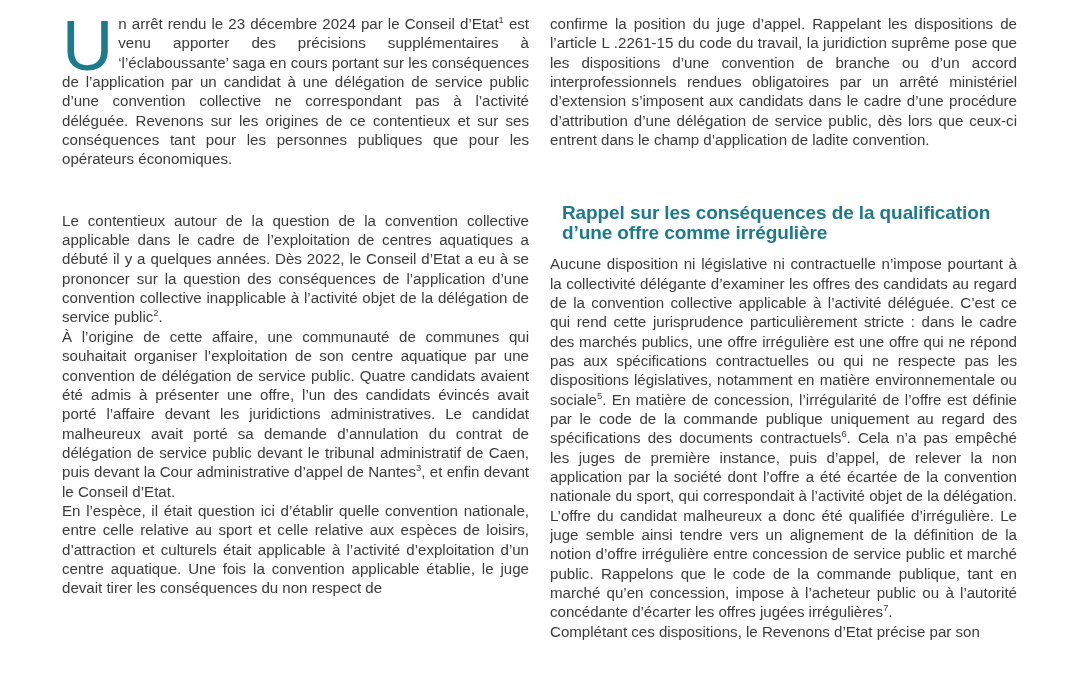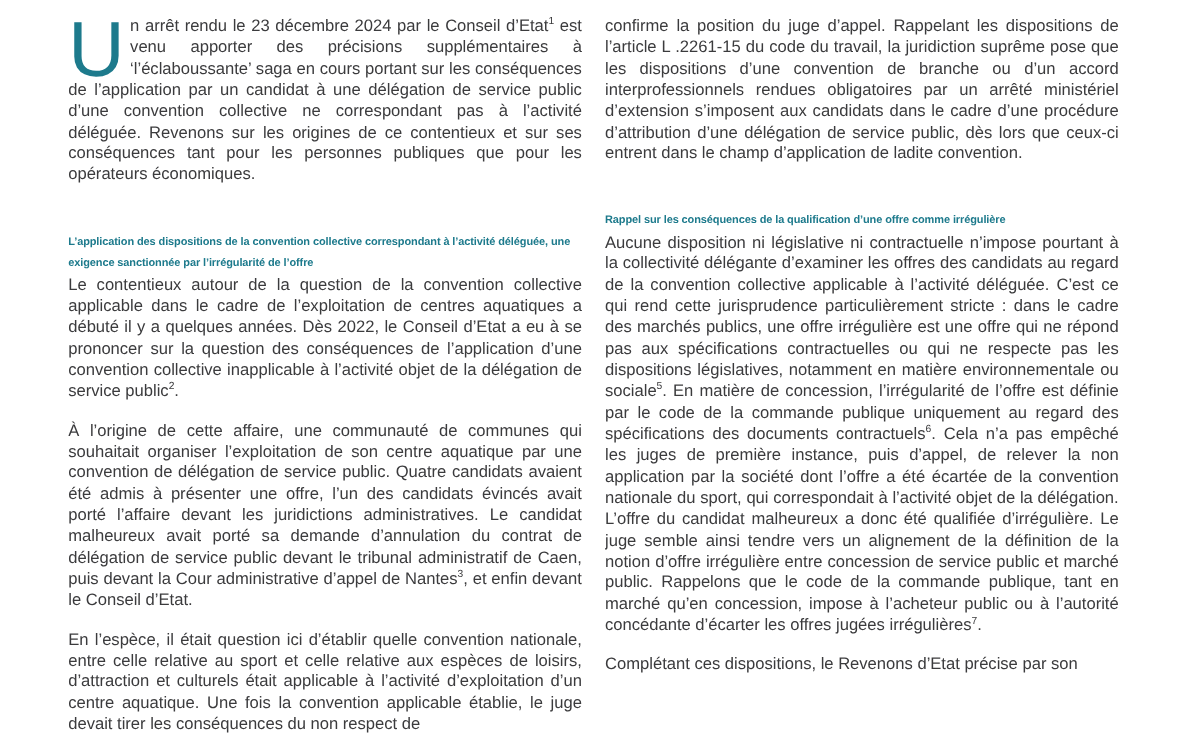--- a/index.html
+++ b/index.html
@@ -51,26 +51,26 @@
     text-justify: inter-word;
     letter-spacing: -0.01px;
     hyphens: none;
   }
 
   .para.lead {
     text-align: justify;
   }
 
   .para + .para {
-    margin-top: 16px;
+    margin-top: 0;
   }
 
   .heading {
-    margin: 0;
-    font-size: 10px;
+    margin: 12px;
+    font-size: 19px;
     line-height: 19.4px;
     font-weight: bold;
     color: #1d7a8c;
     text-align: left;
     letter-spacing: -0.1px;
   }
 
   
   .gap-before-heading {
     height: 42px;
@@ -107,21 +107,20 @@
   <div class="columns">
 
     <div class="column">
 
       <p class="para lead">
         <span class="dropcap">U</span><span>n arrêt rendu le 23 décembre 2024 par le Conseil d’Etat</span><sup>1</sup><span> est venu apporter des précisions supplémentaires à ‘l’éclaboussante’ saga en cours portant sur les conséquences de l’application par un candidat à une délégation de service public d’une convention collective ne correspondant pas à l’activité déléguée. Revenons sur les origines de ce contentieux et sur ses conséquences tant pour les personnes publiques que pour les opérateurs économiques.</span>
       </p>
 
       <div class="gap-before-heading"></div>
 
-      <h2 class="heading">L’application des dispositions de la convention collective correspondant à l’activité déléguée, une exigence sanctionnée par l’irrégularité de l’offre</h2>
 
       <p class="para"><span>Le contentieux autour de la question de la convention collective applicable dans le cadre de l’exploitation de centres aquatiques a débuté il y a quelques années. Dès 2022, le Conseil d’Etat a eu à se prononcer sur la question des conséquences de l’application d’une convention collective inapplicable à l’activité objet de la délégation de service public</span><sup>2</sup><span>.</span></p>
 
       <p class="para"><span>À l’origine de cette affaire, une communauté de communes qui souhaitait organiser l’exploitation de son centre aquatique par une convention de délégation de service public. Quatre candidats avaient été admis à présenter une offre, l’un des candidats évincés avait porté l’affaire devant les juridictions administratives. Le candidat malheureux avait porté sa demande d’annulation du contrat de délégation de service public devant le tribunal administratif de Caen, puis devant la Cour administrative d’appel de Nantes</span><sup>3</sup><span>, et enfin devant le Conseil d’Etat.</span></p>
 
       <p class="para">En l’espèce, il était question ici d’établir quelle convention nationale, entre celle relative au sport et celle relative aux espèces de loisirs, d’attraction et culturels était applicable à l’activité d’exploitation d’un centre aquatique. Une fois la convention applicable établie, le juge devait tirer les conséquences du non respect de</p>
 
     </div>
 
     <div class="column">

